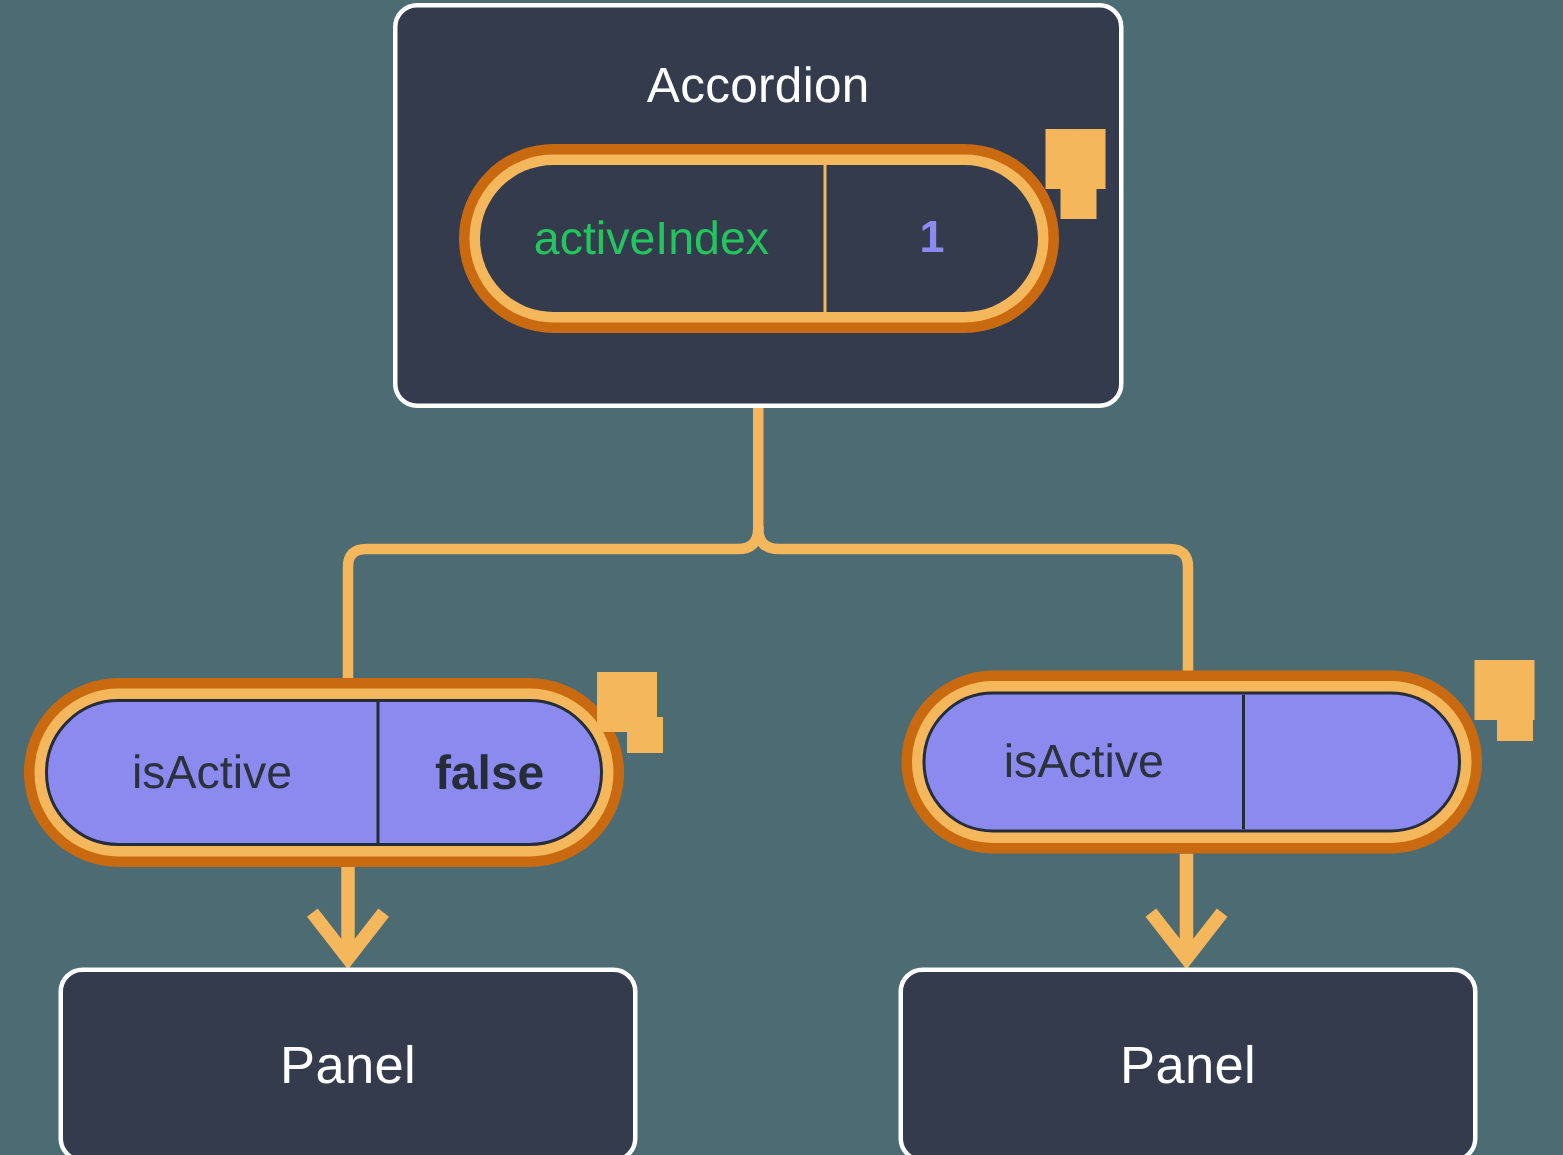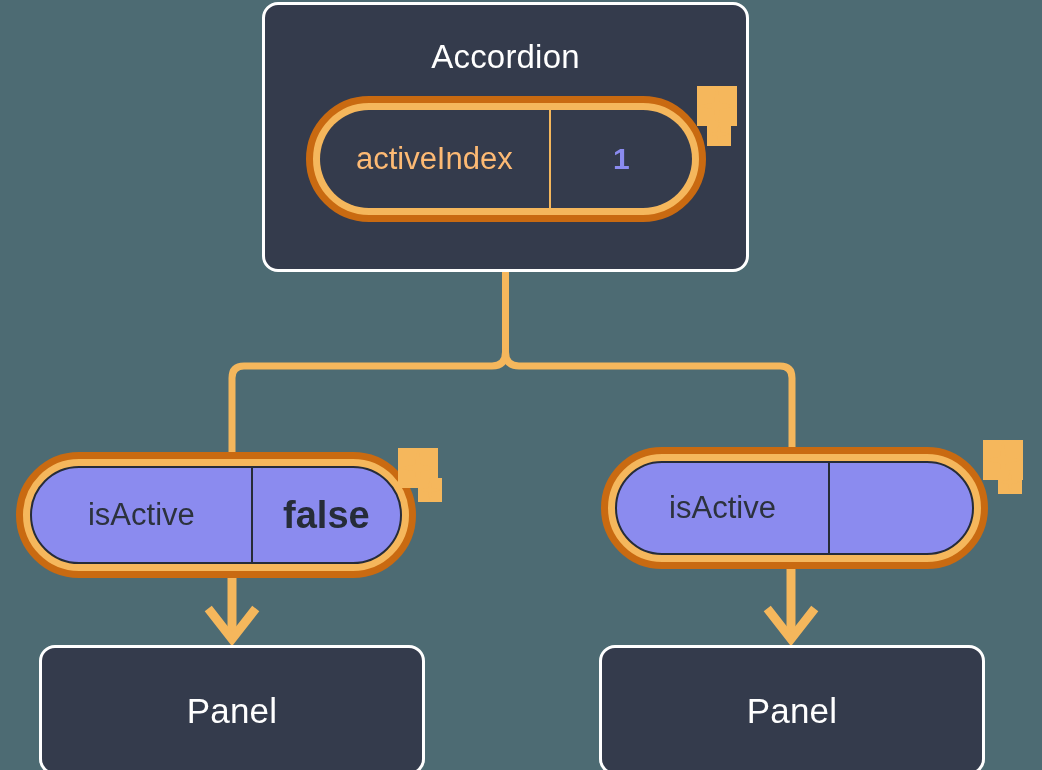--- a/index.html
+++ b/index.html
@@ -80,21 +80,21 @@
     display: flex;
     align-items: center;
     justify-content: center;
     box-sizing: border-box;
     white-space: nowrap;
   }
 
   
   .pill.dark .pill-inner { background: #343b4c; }
   .pill.dark .pill-key {
-    color: #fdba74;
+    color: #22c55e;
     font-size: 31px;
     flex: 0 0 62%;
     border-right: 2px solid #f5b75c;
   }
   .pill.dark .pill-val {
     color: #8b8bef;
     font-size: 30px;
     font-weight: 700;
     flex: 1;
   }
@@ -106,21 +106,21 @@
   }
   .pill.purple .pill-key {
     color: #2c323d;
     font-size: 31px;
     flex: 0 0 60%;
     border-right: 2px solid #262c38;
     text-align: right;
   }
   .pill.purple .pill-val {
     color: #262c38;
-    font-size: 38px;
+    font-size: 32px;
     font-weight: 700;
     flex: 1;
   }
 
   #pill-accordion { left: 306px; top: 96px;  width: 400px; height: 126px; }
   #pill-left      { left: 16px;  top: 452px; width: 400px; height: 126px; }
   #pill-right     { left: 601px; top: 447px; width: 387px; height: 122px; }
 
   
   .sparkle {

